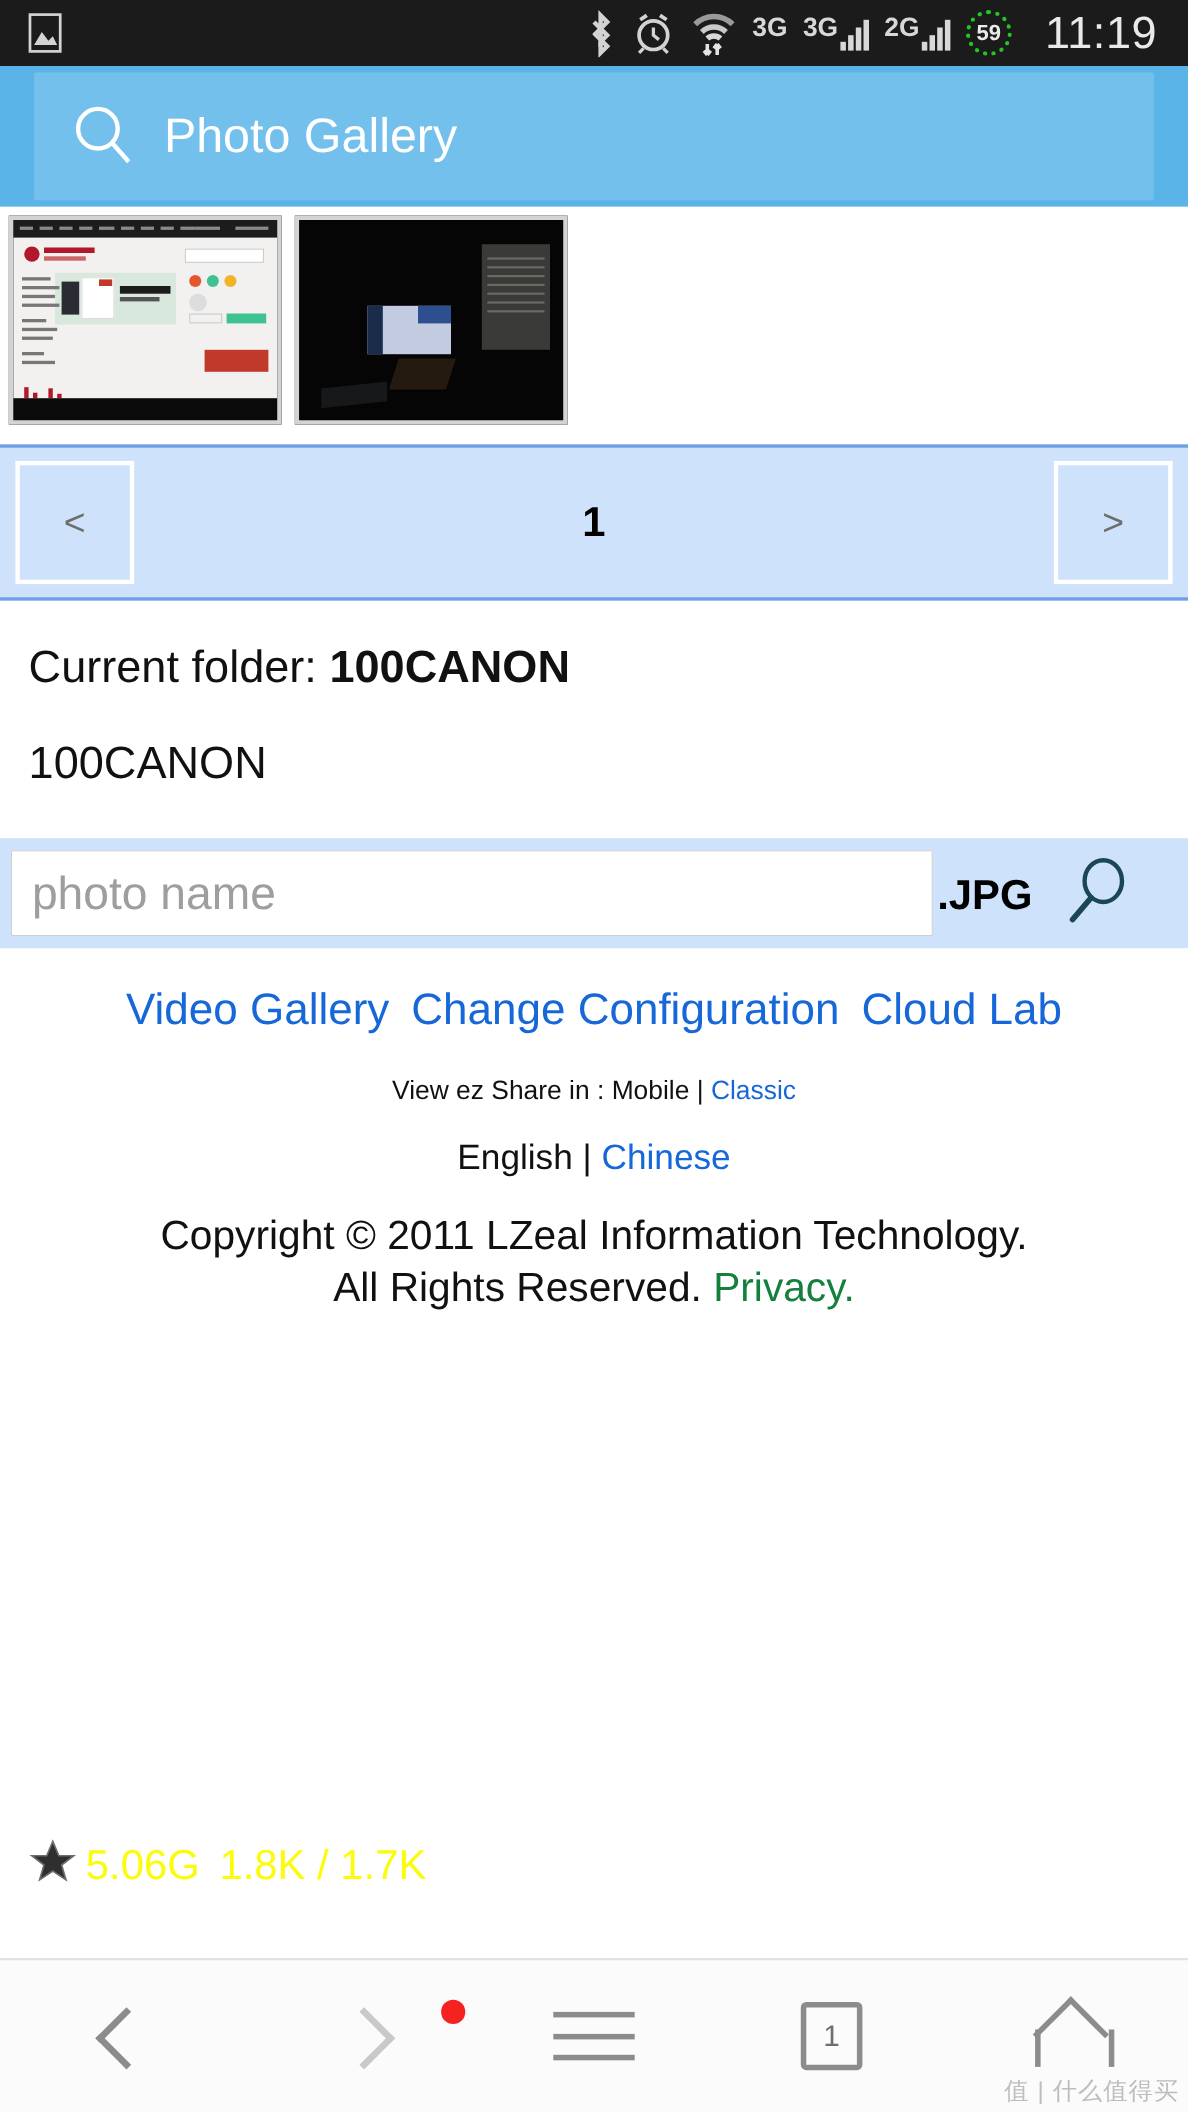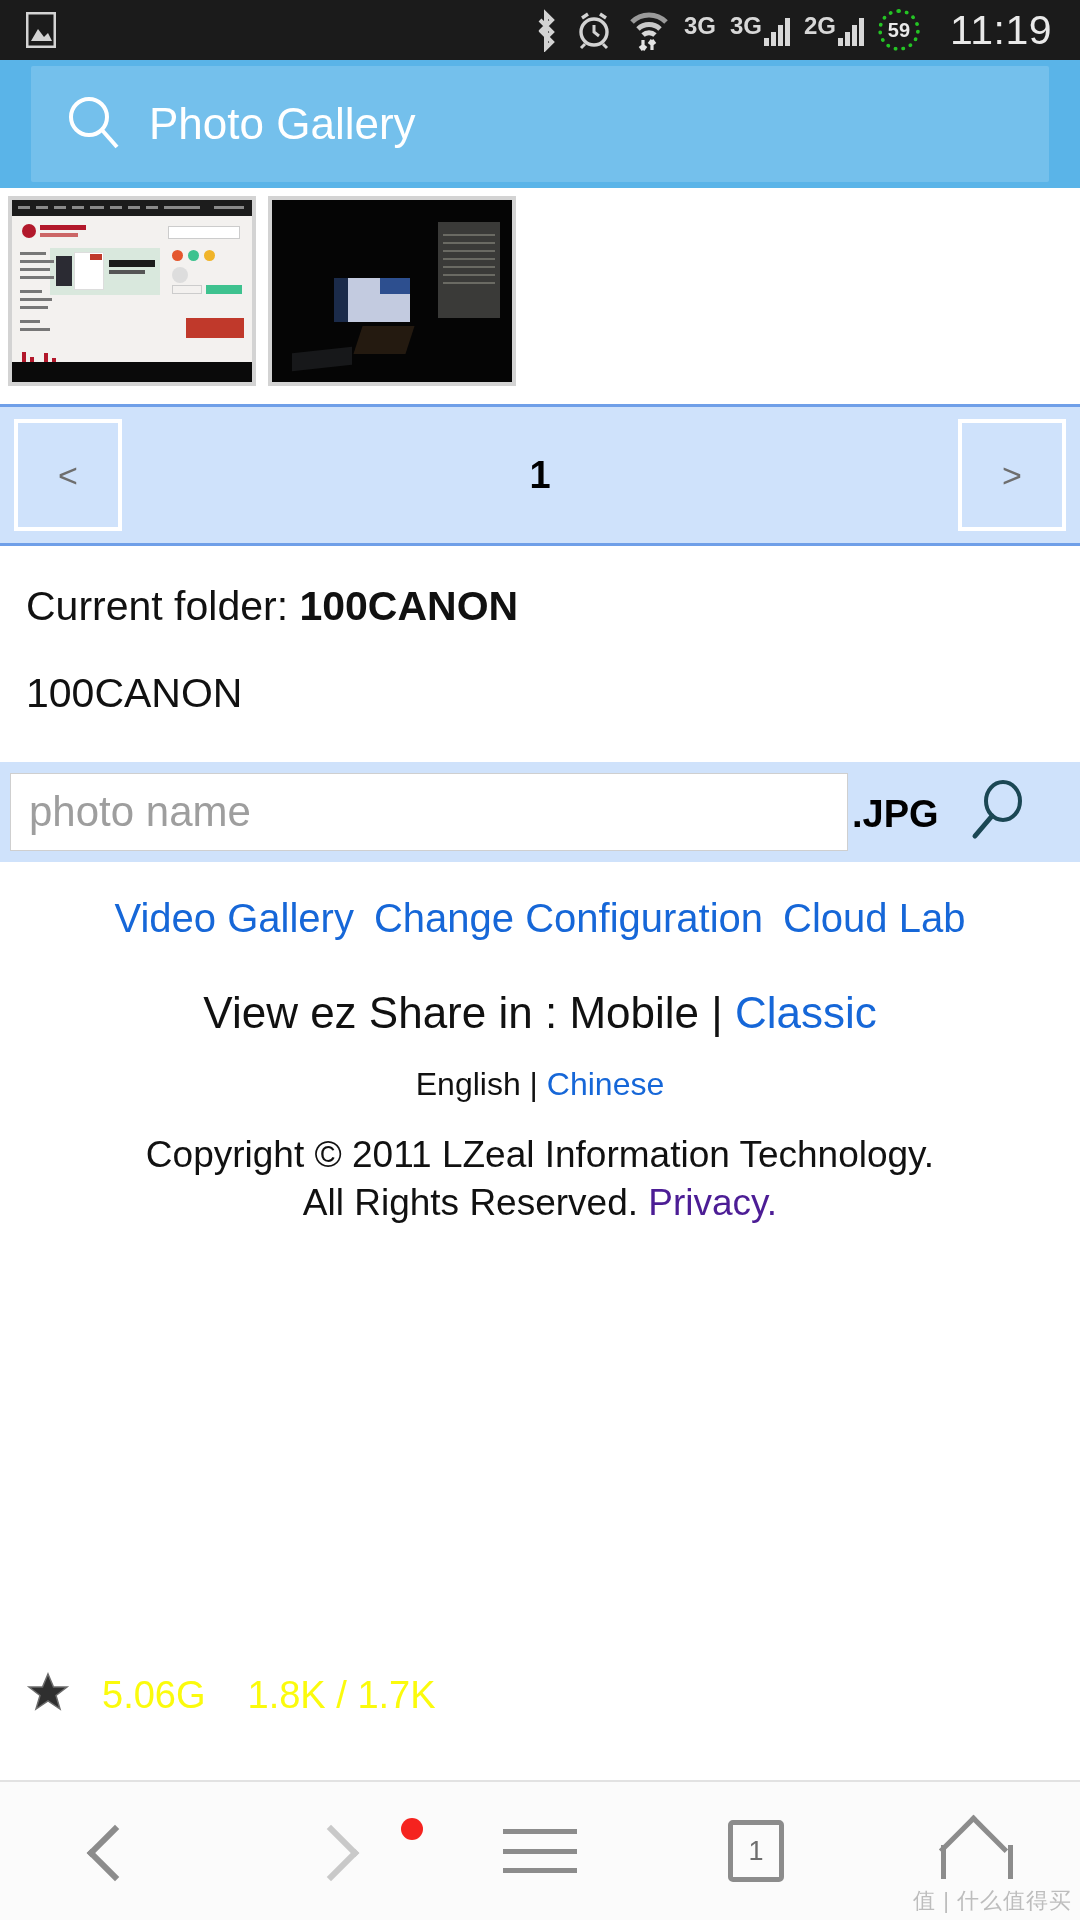--- a/index.html
+++ b/index.html
@@ -170,36 +170,36 @@
 
   
   .links-row{
     text-align:center; margin-top:30px;
     font-size:40px; line-height:1.3;
   }
   .links-row a{ color:#1667d8; text-decoration:none; }
   .links-row .sp{ display:inline-block; width:20px; }
 
   .viewrow{
-    text-align:center; margin-top:44px; font-size:44px; color:#111;
+    text-align:center; margin-top:34px; font-size:24px; color:#111;
   }
   .viewrow a{ color:#1667d8; text-decoration:none; }
   .langrow{
     text-align:center; margin-top:28px; font-size:32px; color:#111;
   }
   .langrow a{ color:#1667d8; text-decoration:none; }
   .copyrow{
     text-align:center; margin-top:28px; font-size:37px; color:#111; line-height:1.28;
   }
-  .copyrow a{ color:#4c1d95; text-decoration:none; }
+  .copyrow a{ color:#15803d; text-decoration:none; }
 
   
   .storage{
     position:absolute; left:26px; top:1670px;
-    display:flex; align-items:center; gap:32px;
+    display:flex; align-items:center; gap:8px;
   }
   .storage .star{ font-size:40px; color:#2b2b2b; line-height:1; }
   .storage .cap{ color:#fbfb0c; font-size:38px; line-height:1; }
   .storage .cnt{ color:#fbfb0c; font-size:38px; line-height:1; margin-left:10px; }
 
   
   .navbar{
     position:absolute; left:0; bottom:0; width:1080px; height:140px;
     background:#fbfbfb;
     border-top:2px solid #e2e2e2;

